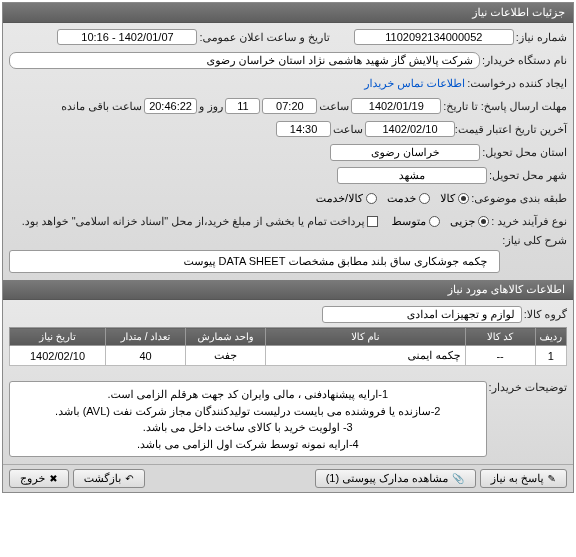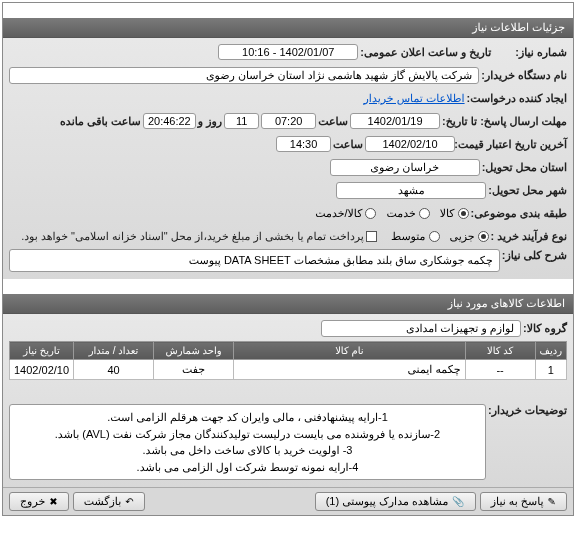--- a/index.html
+++ b/index.html
@@ -13,67 +13,66 @@
 .panel {
   border: 1px solid #8a8a8a;
   margin: 2px;
 }
 .panel-header {
   background: linear-gradient(#7a7a7a, #5e5e5e);
   color: #fff;
   padding: 3px 8px;
   font-size: 11px;
   border-bottom: 1px solid #555;
-  margin-top: 15px;
 }
 .panel-body {
   background: linear-gradient(#e8e8e8, #d8d8d8);
   padding: 4px 6px;
 }
 .row {
   display: flex;
   align-items: center;
   margin-bottom: 3px;
   min-height: 20px;
   gap: 2px;
 }
 .label {
   white-space: nowrap;
   font-size: 11px;
-  font-weight: bold;
+  font-weight: normal;
   color: #222;
 }
 .field {
   background: #fff;
   border: 1px solid #999;
   border-radius: 3px;
   padding: 1px 6px;
   font-size: 11px;
   min-height: 16px;
   display: inline-flex;
   align-items: center;
   text-align: center;
   justify-content: center;
 }
-.field.wide { flex: 1; text-align: right; justify-content: flex-start; }
-.link { color: #0055cc; text-decoration: underline; cursor: pointer; }
+.field.wide { flex: 1; text-align: right; justify-content: flex-start; border-radius: 7px; }
+.link { color: #0055cc; cursor: pointer; }
 .radio-group { display: inline-flex; gap: 10px; align-items: center; }
 .radio-item { display: inline-flex; align-items: center; gap: 3px; }
 .radio-circle {
   width: 11px; height: 11px; border: 1px solid #555; border-radius: 50%;
   display: inline-flex; align-items: center; justify-content: center; background: #fff;
 }
 .radio-circle.checked::after { content: ""; width: 5px; height: 5px; background: #333; border-radius: 50%; }
 .checkbox {
   width: 11px; height: 11px; border: 1px solid #555; background: #fff;
   display: inline-flex; align-items: center; justify-content: center;
 }
 .desc-box {
   background: #fff; border: 1px solid #999; border-radius: 3px;
-  padding: 4px 6px; width: 100%; min-height: 22px; text-align: right;
+  padding: 4px 12px; width: 100%; min-height: 22px; text-align: right; margin-top: 16px;
 }
 table.items {
   width: 100%; border-collapse: collapse; background: #fff; font-size: 11px;
 }
 table.items th {
   background: linear-gradient(#6f6f6f, #585858); color: #fff;
   border: 1px solid #9a9a9a; padding: 3px 4px; font-weight: normal; font-size: 10px;
 }
 table.items td {
   border: 1px solid #bbb; padding: 3px 4px; text-align: center; background: #fff;
@@ -98,20 +97,21 @@
 </style>
 </head>
 <body>
 
 <div class="panel">
   <div class="panel-header">جزئیات اطلاعات نیاز</div>
   <div class="panel-body">
 
     <div class="row">
       <span class="label sp">شماره نیاز:</span>
+      <span class="field" style="width:160px">1102092134000052</span>
       <span style="flex:0 0 20px"></span>
       <span class="label sp">تاریخ و ساعت اعلان عمومی:</span>
       <span class="field" style="width:140px">1402/01/07 - 10:16</span>
     </div>
 
     <div class="row">
       <span class="label sp">نام دستگاه خریدار:</span>
       <span class="field wide">شرکت پالایش گاز شهید هاشمی نژاد   استان خراسان رضوی</span>
     </div>
 
@@ -199,36 +199,36 @@
     </div>
 
     <table class="items">
       <thead>
         <tr>
           <th style="width:20px">ردیف</th>
           <th style="width:70px">کد کالا</th>
           <th>نام کالا</th>
           <th style="width:80px">واحد شمارش</th>
           <th style="width:80px">تعداد / متدار</th>
-          <th style="width:64px">تاریخ نیاز</th>
+          <th style="width:96px">تاریخ نیاز</th>
         </tr>
       </thead>
       <tbody>
         <tr>
           <td>1</td>
           <td>--</td>
           <td style="text-align:right">چکمه ایمنی</td>
           <td>جفت</td>
           <td>40</td>
           <td>1402/02/10</td>
         </tr>
       </tbody>
     </table>
 
-    <div class="row" style="margin-top:24px;align-items:flex-start">
+    <div class="row" style="margin-top:15px;align-items:flex-start">
       <span class="label sp">توضیحات خریدار:</span>
       <div class="buyer-notes">
         <div>1-ارایه پیشنهادفنی ، مالی وایران کد جهت هرقلم الزامی است.</div>
         <div>2-سازنده یا فروشنده می بایست درلیست تولیدکنندگان مجاز شرکت نفت (AVL)  باشد.</div>
         <div>3- اولویت خرید  با کالای ساخت  داخل می باشد.</div>
         <div>4-ارایه نمونه توسط شرکت اول الزامی می باشد.</div>
       </div>
     </div>
 
   </div>

